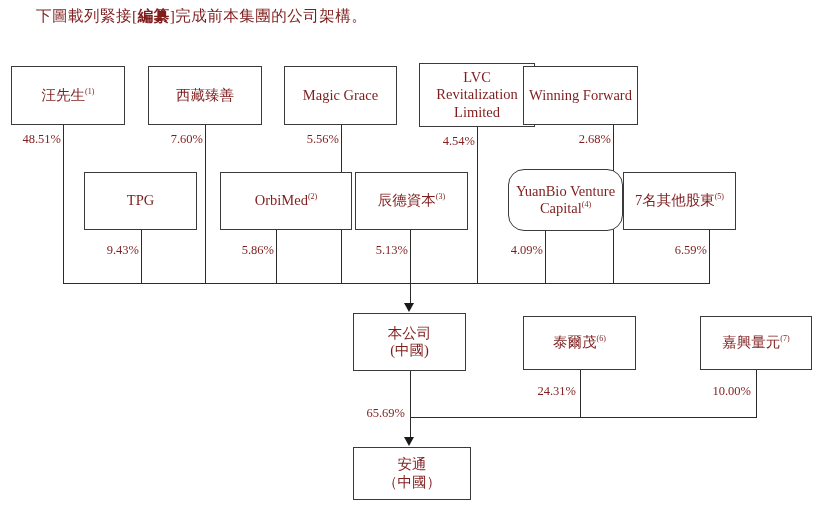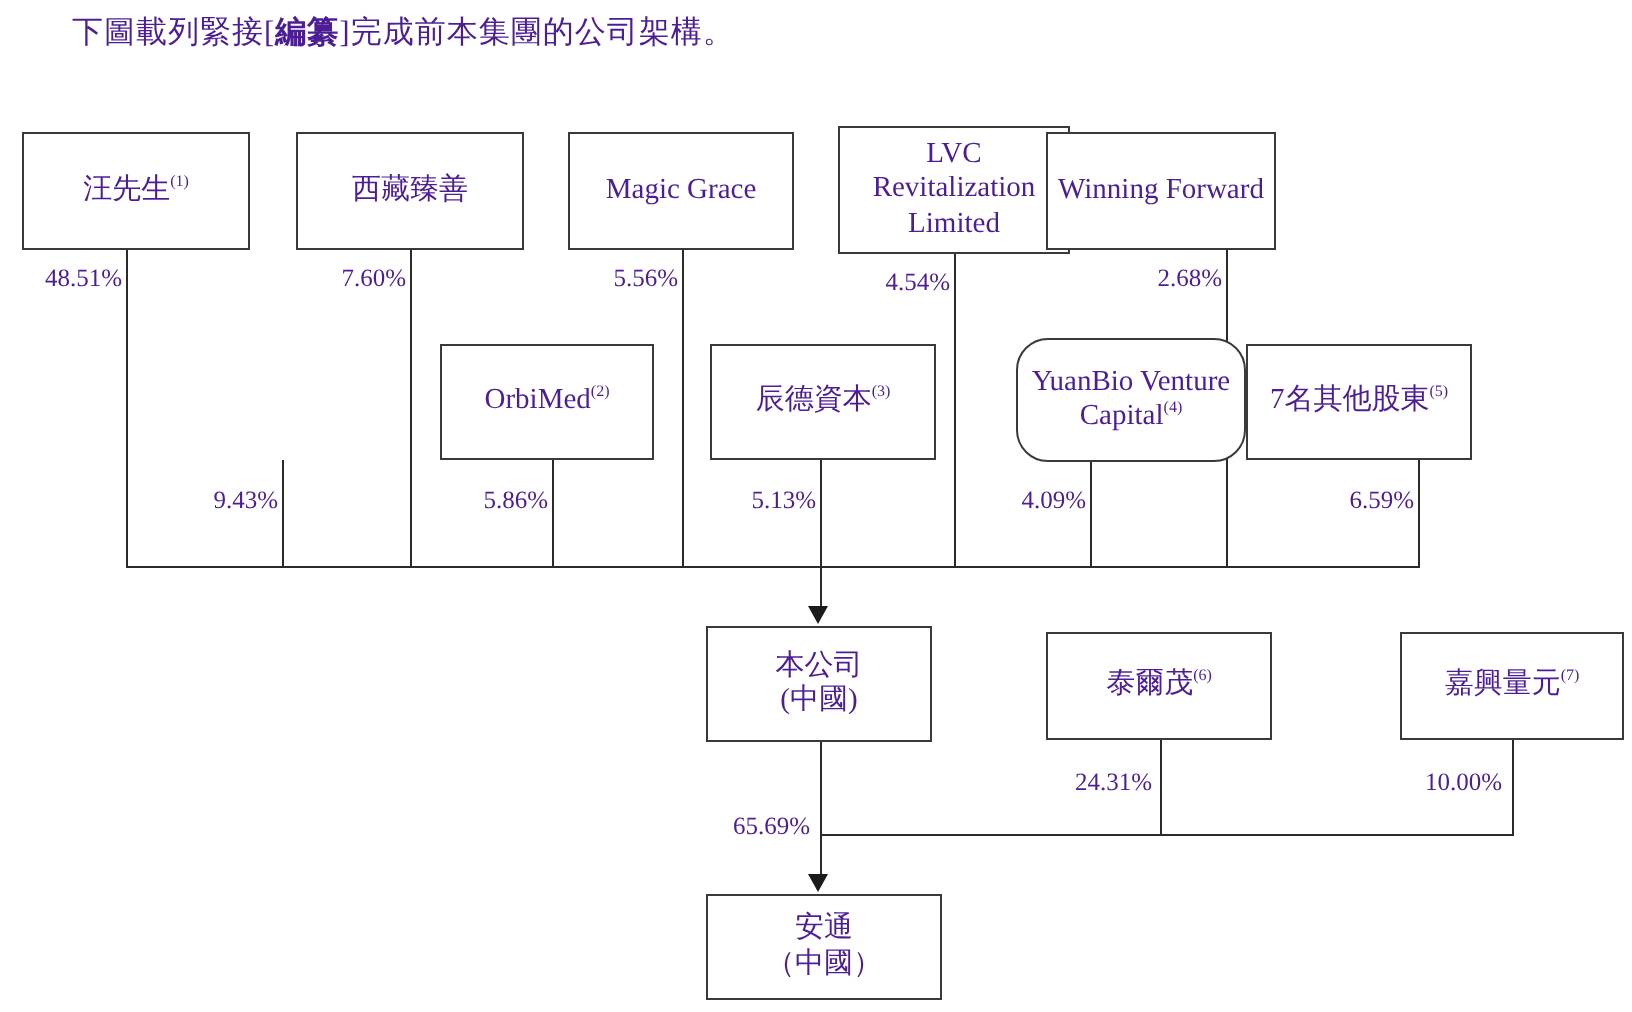--- a/index.html
+++ b/index.html
@@ -7,21 +7,21 @@
     padding: 0;
     background: #ffffff;
   }
   #page {
     position: relative;
     width: 816px;
     height: 506px;
     background: #ffffff;
     overflow: hidden;
     font-family: "Liberation Serif", "DejaVu Serif", serif;
-    color: #4c1d95;
+    color: #7f1d1d;
   }
   .caption {
     position: absolute;
     left: 36px;
     top: 6px;
     font-size: 15.5px;
     letter-spacing: 0.5px;
     white-space: nowrap;
   }
   .caption .bold {
@@ -105,22 +105,25 @@
   </div>
 
   <div class="node" style="left:419px; top:63px; width:116px; height:64px;">
     <span class="label"><span>LVC Revitalization Limited</span><sup></sup></span>
   </div>
 
   <div class="node" style="left:523px; top:66px; width:115px; height:59px;">
     <span class="label"><span>Winning Forward</span><sup></sup></span>
   </div>
 
+  <div class="node" style="left:84px; top:172px; width:113px; height:58px;">
+    <span class="label"><span>TPG</span><sup></sup></span>
+  </div>
 
-  <div class="node" style="left:220px; top:172px; width:107px; height:58px;">
+  <div class="node" style="left:220px; top:172px; width:132px; height:58px;">
     <span class="label"><span>OrbiMed</span><sup>(2)</sup></span>
   </div>
 
   <div class="node" style="left:355px; top:172px; width:113px; height:58px;">
     <span class="label"><span class="cjk">辰德資本</span><sup>(3)</sup></span>
   </div>
 
   <div class="node" style="left:508px; top:169px; width:115px; height:62px;border-radius:16px;">
     <span class="label"><span>YuanBio Venture Capital</span><sup>(4)</sup></span>
   </div>

